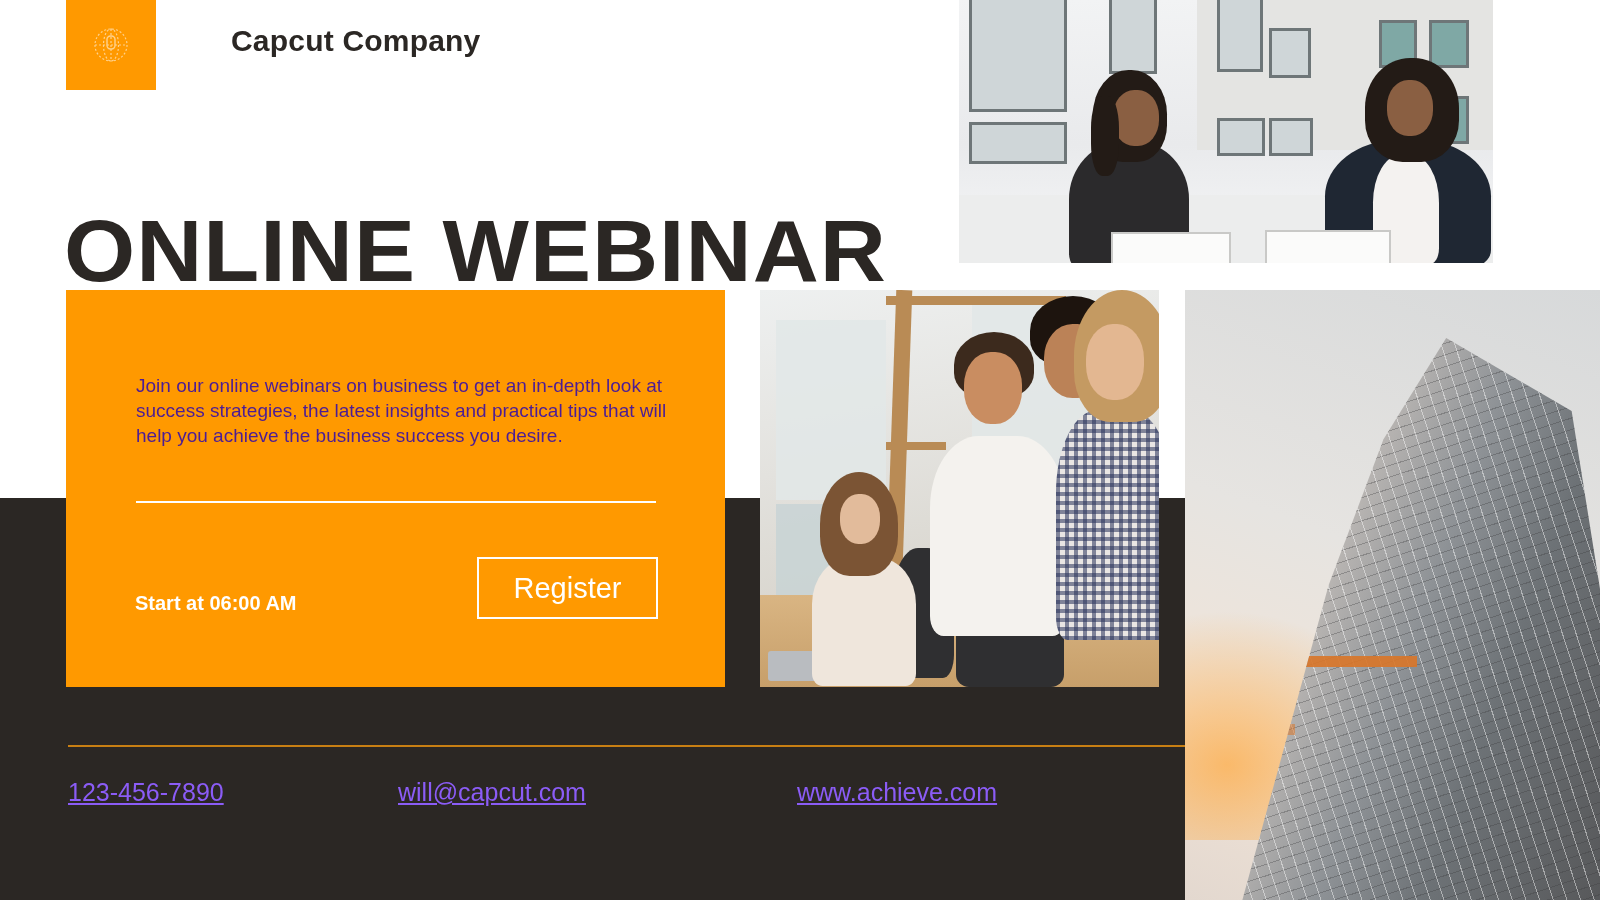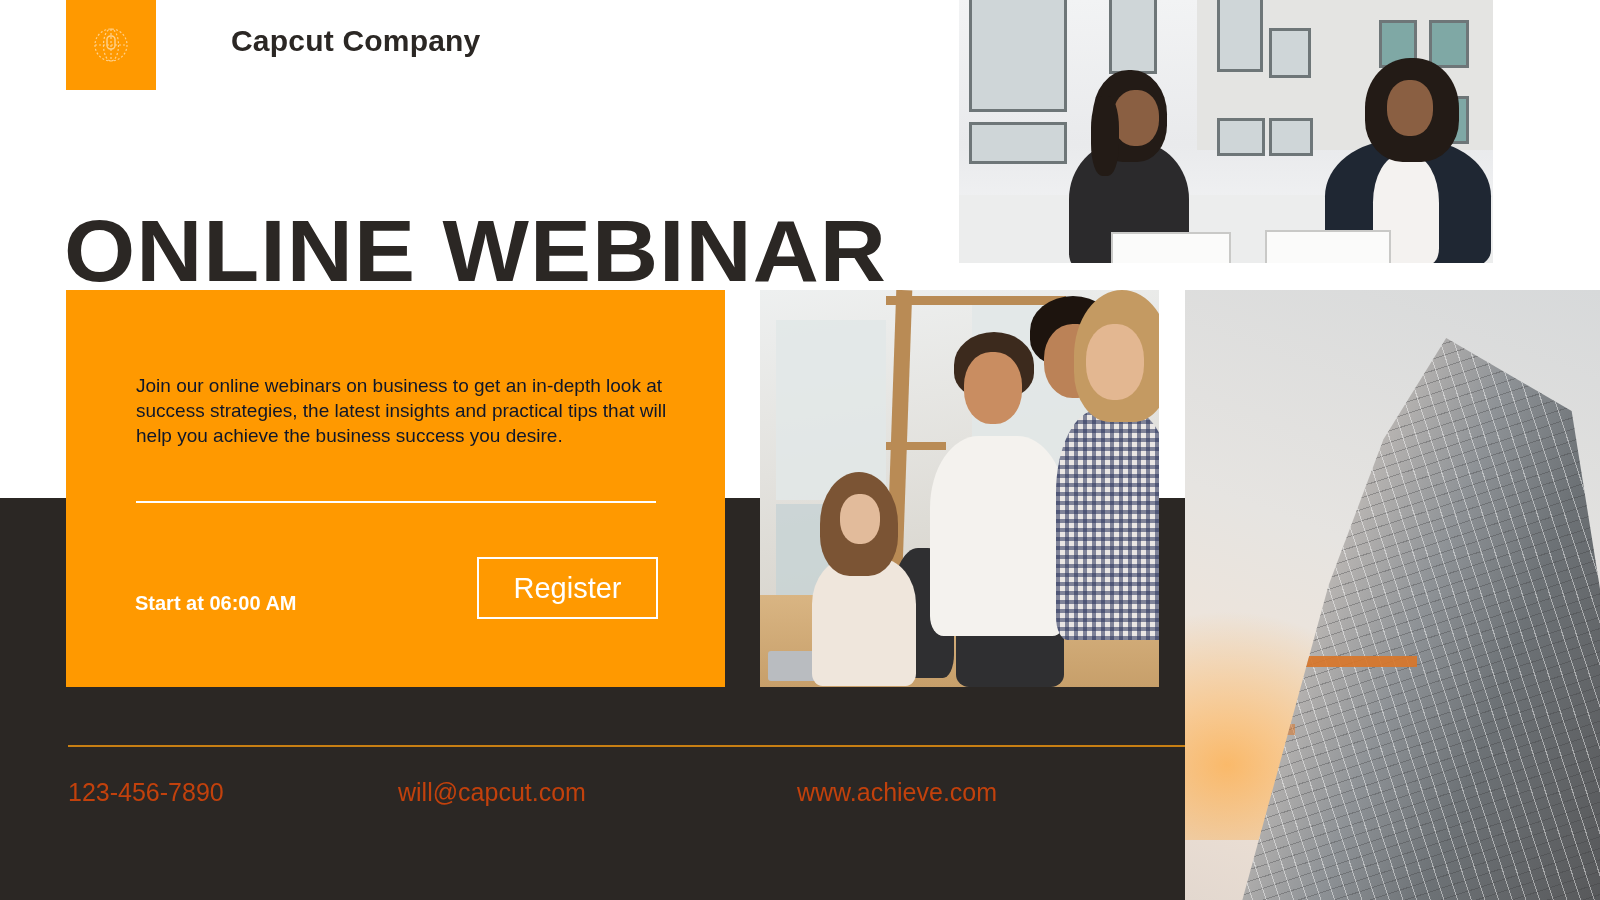--- a/index.html
+++ b/index.html
@@ -79,21 +79,21 @@
     height: 397px;
     background: #ff9900;
   }
   .card-paragraph {
     position: absolute;
     left: 70px;
     top: 64px;
     width: 534px;
     font-size: 19px;
     line-height: 25px;
-    color: #0f172a;
+    color: #4c1d95;
   }
   .card-divider {
     position: absolute;
     left: 70px;
     top: 211px;
     width: 520px;
     height: 2px;
     background: #ffffff;
   }
   .event-date {
@@ -136,22 +136,23 @@
     left: 68px;
     top: 745px;
     width: 1117px;
     height: 2px;
     background: #c87f13;
   }
   .contact {
     position: absolute;
     top: 778px;
     font-size: 25px;
-    color: #c2410c;
-    white-space: nowrap;
+    color: #8b5cf6;
+    white-space: nowrap;
+    text-decoration: underline;
   }
   .contact-phone { left: 68px; }
   .contact-email { left: 398px; }
   .contact-site  { left: 797px; }
 
   
   .photo { position: absolute; overflow: hidden; }
 
   .photo-meeting {
     left: 959px; top: 0; width: 534px; height: 263px;

